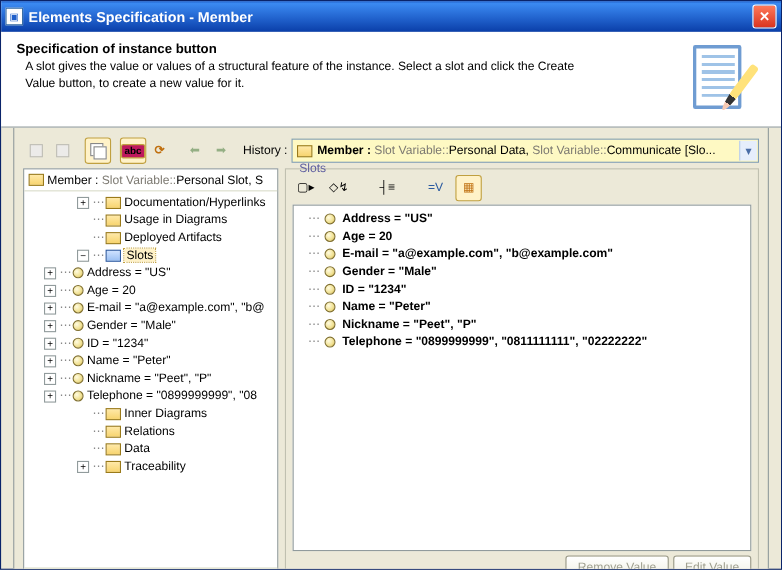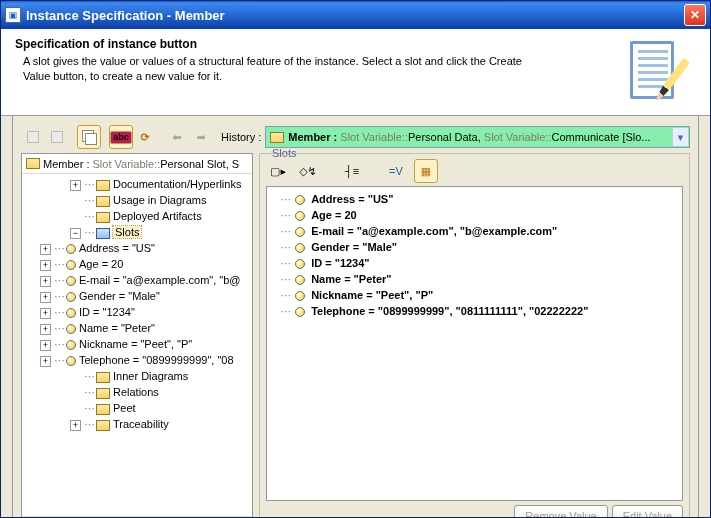--- a/index.html
+++ b/index.html
@@ -24,21 +24,21 @@
 
 .outer { border:1px solid #919b9c; border-top:none; border-bottom:none; margin:0 11px; padding:8px 8px 8px 8px; height:426px; background:#ece9d8; display:flex; flex-direction:column; }
 
 
 .toolbar { display:flex; align-items:center; gap:0; height:26px; margin-bottom:3px; }
 .tbtn { width:24px; height:24px; display:flex; align-items:center; justify-content:center; border:1px solid transparent; border-radius:3px; cursor:pointer; }
 .tbtn.active { background:#fff2c8; border:1px solid #c0a040; }
 .tbtn.disabled { opacity:.45; cursor:default; }
 .tsep { width:8px; }
 .history-label { margin-left:8px; margin-right:4px; }
-.history-field { flex:1; height:22px; border:1px solid #7f9db9; background:#86efac; display:flex; align-items:center; padding:0 18px 0 4px; overflow:hidden; white-space:nowrap; position:relative; }
+.history-field { flex:1; height:22px; border:1px solid #7f9db9; background:#fef9c3; display:flex; align-items:center; padding:0 18px 0 4px; overflow:hidden; white-space:nowrap; position:relative; }
 .history-field .dd { position:absolute; right:1px; top:1px; bottom:1px; width:16px; background:#e6eefc; border-left:1px solid #b8cde6; display:flex; align-items:center; justify-content:center; color:#4a6da7; }
 .hist-icon { width:14px; height:11px; border:1px solid #9a7a1a; background:linear-gradient(to bottom,#ffe9a8,#f7d46f); margin-right:4px; }
 .hist-gray { color:#7d7a72; }
 
 
 .panes { flex:1; display:flex; gap:6px; min-height:0; }
 .treepane { width:232px; border:1px solid #919b9c; background:#fff; display:flex; flex-direction:column; }
 .tree-head { height:20px; border-bottom:1px solid #d9dcc9; display:flex; align-items:center; padding:0 4px; white-space:nowrap; overflow:hidden; }
 .tree { flex:1; overflow:hidden; padding:2px 0 2px 2px; }
 .tree ul { list-style:none; }
@@ -81,21 +81,21 @@
 .dbsquare::before, .dbsquare::after { content:""; position:absolute; width:10px; height:10px; border:1px solid #888; background:#fff; }
 .dbsquare::before { left:0; top:0; }
 .dbsquare::after { left:3px; top:3px; }
 .mini-head { font-weight:bold; }
 </style>
 </head>
 <body>
 
 <div class="titlebar">
   <span class="icon">▣</span>
-  <span class="title">Instance Specification - Member</span>
+  <span class="title">Elements Specification - Member</span>
   <span class="close">✕</span>
 </div>
 
 <div class="header-area">
   <div class="text">
     <div class="heading">Specification of instance button</div>
     <div class="desc">A slot gives the value or values of a structural feature of the instance. Select a slot and click the Create Value button, to create a new value for it.</div>
   </div>
   <div class="bigicon">
     <div class="doc"></div>
@@ -158,21 +158,21 @@
           <li style="padding-left:16px"><span class="expander">+</span><span class="dots">⋯</span><span class="sloticon"></span><span>Address = "US"</span></li>
           <li style="padding-left:16px"><span class="expander">+</span><span class="dots">⋯</span><span class="sloticon"></span><span>Age = 20</span></li>
           <li style="padding-left:16px"><span class="expander">+</span><span class="dots">⋯</span><span class="sloticon"></span><span>E-mail = "a@example.com", "b@</span></li>
           <li style="padding-left:16px"><span class="expander">+</span><span class="dots">⋯</span><span class="sloticon"></span><span>Gender = "Male"</span></li>
           <li style="padding-left:16px"><span class="expander">+</span><span class="dots">⋯</span><span class="sloticon"></span><span>ID = "1234"</span></li>
           <li style="padding-left:16px"><span class="expander">+</span><span class="dots">⋯</span><span class="sloticon"></span><span>Name = "Peter"</span></li>
           <li style="padding-left:16px"><span class="expander">+</span><span class="dots">⋯</span><span class="sloticon"></span><span>Nickname = "Peet", "P"</span></li>
           <li style="padding-left:16px"><span class="expander">+</span><span class="dots">⋯</span><span class="sloticon"></span><span>Telephone = "0899999999", "08</span></li>
           <li><span class="nexp"></span><span class="dots">⋯</span><span class="nodeicon"></span><span>Inner Diagrams</span></li>
           <li><span class="nexp"></span><span class="dots">⋯</span><span class="nodeicon"></span><span>Relations</span></li>
-          <li><span class="nexp"></span><span class="dots">⋯</span><span class="nodeicon"></span><span>Peet</span></li>
+          <li><span class="nexp"></span><span class="dots">⋯</span><span class="nodeicon"></span><span>Data</span></li>
           <li><span class="expander">+</span><span class="dots">⋯</span><span class="nodeicon"></span><span>Traceability</span></li>
         </ul>
       </div>
       <div class="hscroll">
         <div class="arrow">◂</div>
         <div class="track">
             <div class="thumb"></div>
           </div>
         <div class="arrow">▸</div>
       </div>

